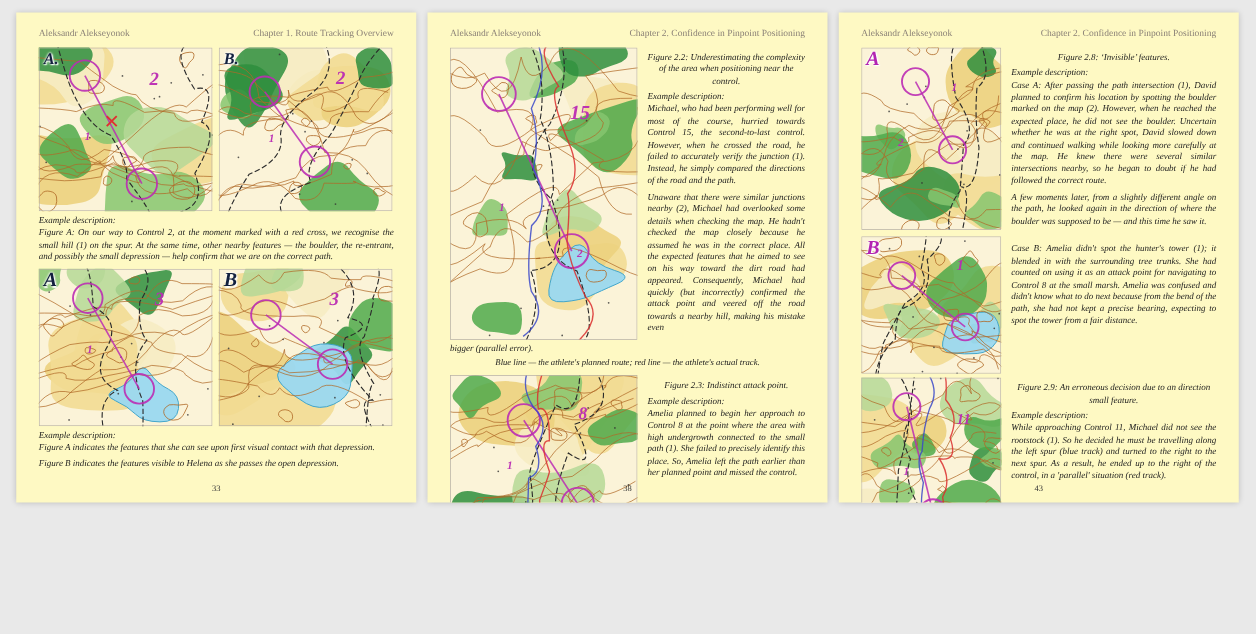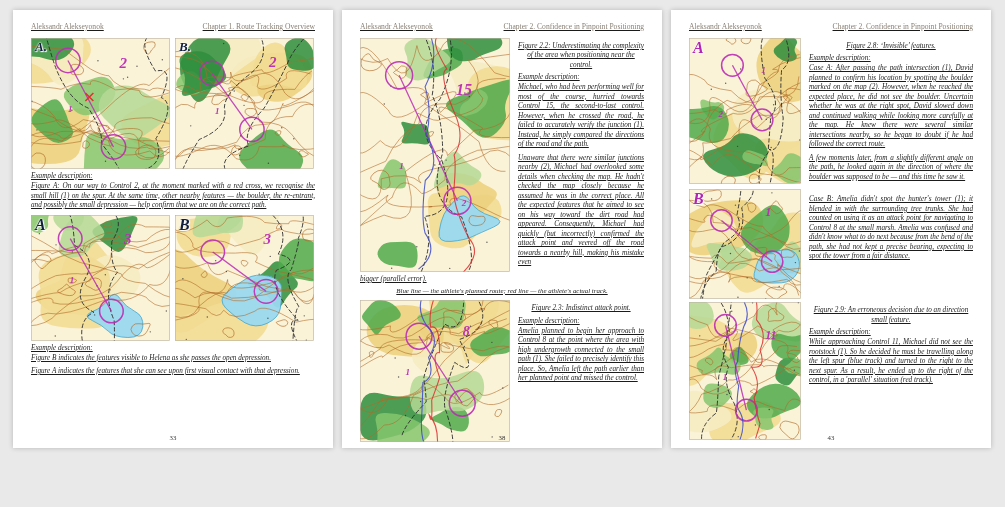--- a/index.html
+++ b/index.html
@@ -4,23 +4,23 @@
 <style>
   html,body{margin:0;padding:0;}
   body{
     width:1005px;height:507px;overflow:hidden;
     background:#e9e9e9;
     font-family:"Liberation Serif", serif;
     color:#1b1b1b;
   }
   .spread{display:flex;gap:9px;padding:10px 13px;box-sizing:border-box;}
   .page{
-    position:relative;background:#ffffff;width:320px;height:438px;
+    position:relative;background:#fef9c3;width:320px;height:392px;
     box-shadow:0 0 5px rgba(0,0,0,.22);
-    padding:12px 18px;box-sizing:border-box;overflow:hidden;text-decoration:underline;
+    padding:12px 18px;box-sizing:border-box;overflow:hidden;
   }
   .phead{display:flex;justify-content:space-between;align-items:baseline;
     font-size:7.6px;color:#8a8076;margin-bottom:7px;font-style:normal;}
   .caption{font-size:7.2px;font-style:italic;margin:4px 0 2px;line-height:1.3;text-align:center;}
   .exhead{font-size:7.2px;font-style:italic;margin:3px 0 2px;}
   .body{font-size:7.2px;font-style:italic;text-align:justify;line-height:1.32;margin:0 0 4px;}
   .pagenum{position:absolute;bottom:7px;left:0;width:100%;text-align:center;
     font-size:6.8px;color:#333;}
   .maprow{display:flex;gap:5px;}
   .mapfig{position:relative;margin:0;padding:0;flex:none;}
@@ -239,22 +239,22 @@
             <line x1="37.71128695001826" y1="36.90143655259162" x2="91.08301275440026" y2="76.30946007804015" stroke="#bb2cb4" stroke-width="1.3" opacity="0.85"></line>
             <circle cx="37.71128695001826" cy="36.90143655259162" r="11.82" fill="none" stroke="#bb2cb4" stroke-width="1.5" opacity="0.9"></circle>
             <circle cx="91.08301275440026" cy="76.30946007804015" r="11.82" fill="none" stroke="#bb2cb4" stroke-width="1.5" opacity="0.9"></circle>
             <text x="88.6" y="28.8" fill="#bb2cb4" font-size="15" font-style="italic" font-weight="bold" font-family="&quot;Liberation Serif&quot;, serif" opacity="0.95">3</text>
             <rect x="0.4" y="0.4" width="138.2" height="125.2" fill="none" stroke="#b9b3a4" stroke-width="0.6"></rect>
           </svg>
         <span class="maplabel dark big">B</span>
       </figure>
     </div>
     <p class="exhead">Example description:</p>
+    <p class="body">Figure A indicates the features that she can see upon first visual contact with that depression.</p>
     <p class="body">Figure B indicates the features visible to Helena as she passes the open depression.</p>
-    <p class="body">Figure A indicates the features that she can see upon first visual contact with that depression.</p>
 
     <div class="pagenum">33</div>
   </section>
 
   <section class="page">
     <header class="phead">
       <span>Aleksandr Alekseyonok</span>
       <span>Chapter 2. Confidence in Pinpoint Positioning</span>
     </header>
 

